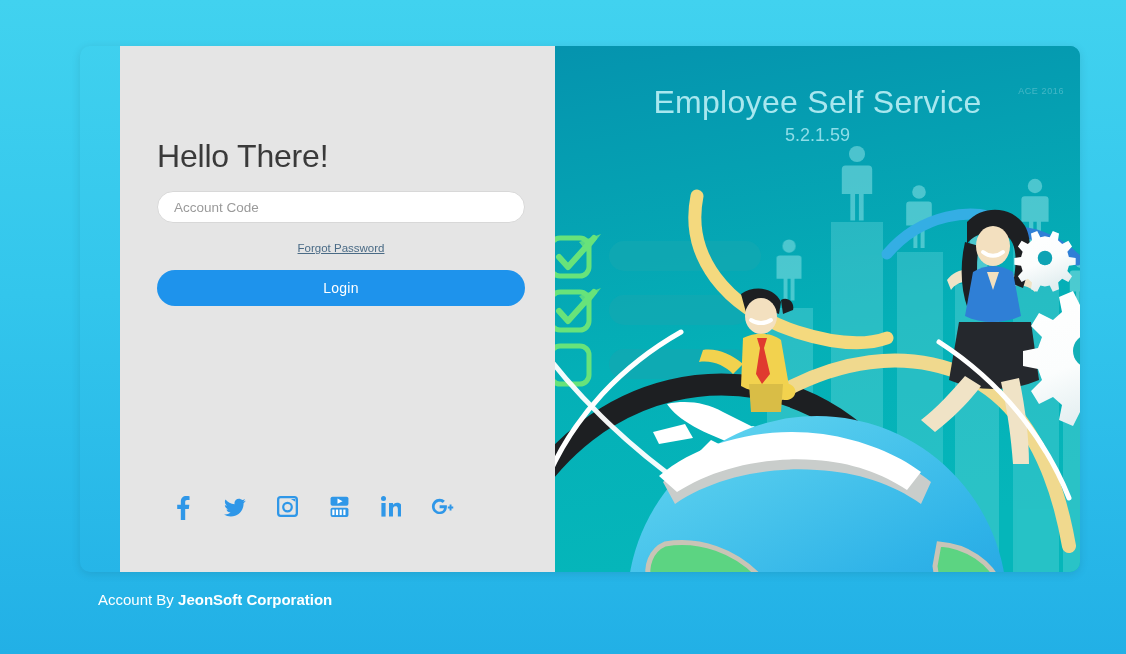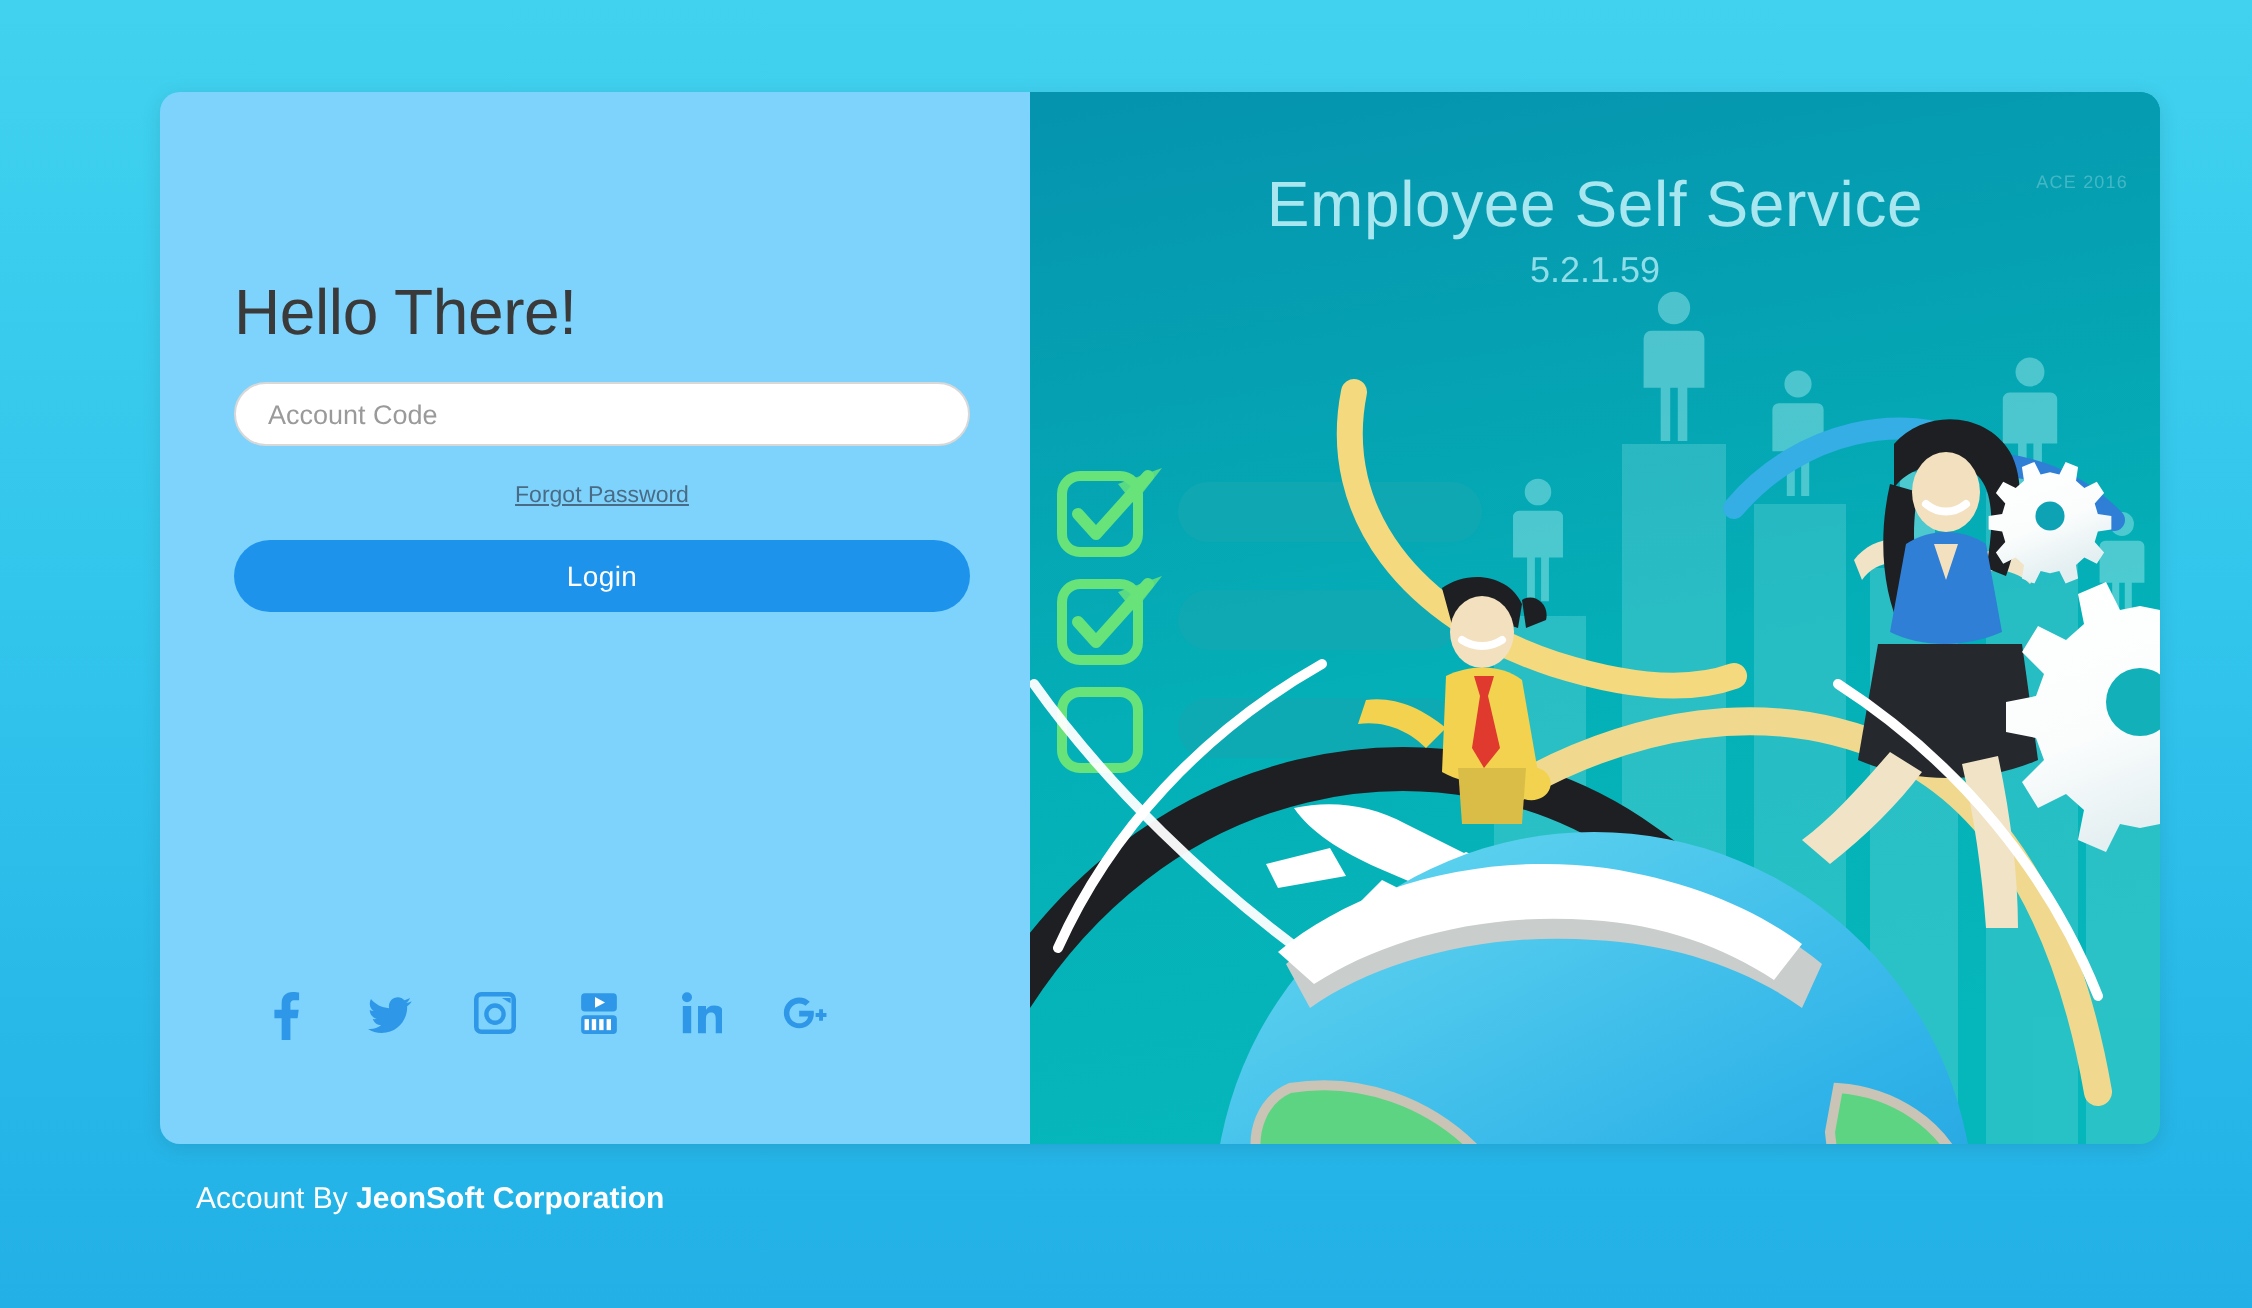--- a/index.html
+++ b/index.html
@@ -20,23 +20,24 @@
     width: 1000px; height: 526px;
     border-radius: 10px;
     overflow: hidden;
     display: flex;
     box-shadow: 0 2px 10px rgba(0,0,0,0.10);
   }
 
   
   #form-panel {
     width: 435px;
-    background: #7dd3fc;
+    background: #e5e5e5;
     position: relative;
     flex: none;
+    margin-left: 40px;
   }
   #form-inner {
     position: absolute;
     left: 37px; top: 92px;
     width: 368px;
   }
   #greeting-title {
     font-size: 32px;
     color: #3a3a3a;
     margin: 0 0 16px 0;

